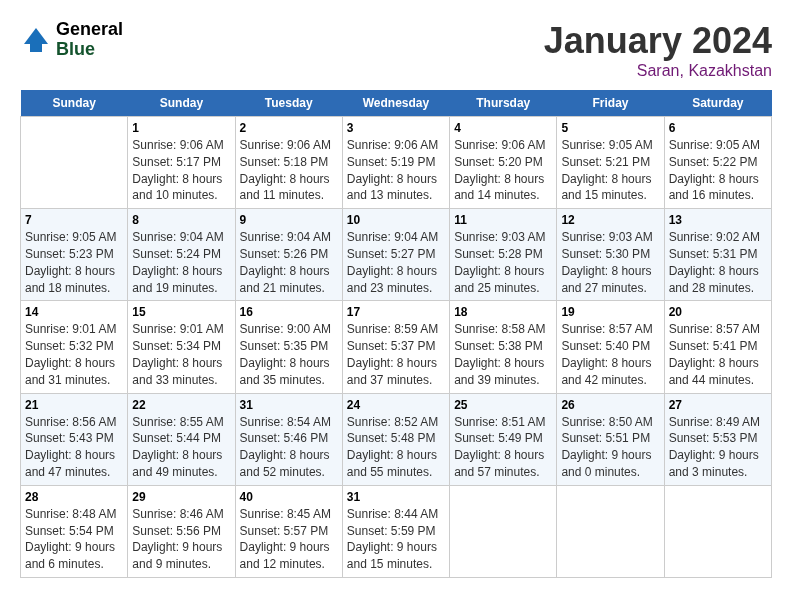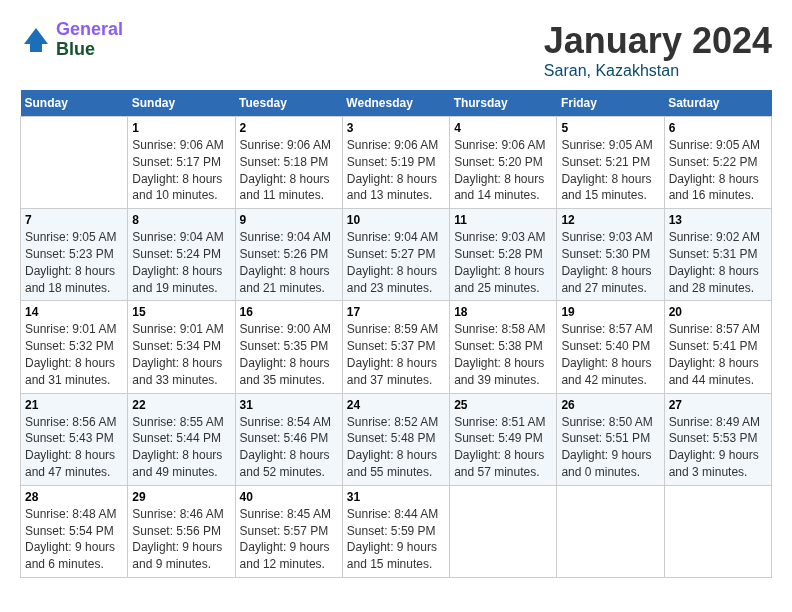--- a/index.html
+++ b/index.html
@@ -20,49 +20,49 @@
       display: flex;
       align-items: center;
     }
     .logo-text {
       display: flex;
       flex-direction: column;
       font-size: 18px;
       font-weight: bold;
       line-height: 1.1;
     }
-    .logo-general { color: #8b5cf6; }
+    .logo-general { color: #000000; }
     .logo-blue { color: #14532d; }
     .logo-icon {
       width: 32px;
       height: 32px;
       margin-right: 4px;
     }
     .title-area {
-      text-align: left;
+      text-align: right;
     }
     .month-title {
       font-size: 36px;
       font-weight: bold;
       color: #333;
     }
     .location-title {
       font-size: 16px;
-      color: #0c4a6e;
+      color: #701a75;
     }
     .calendar-table {
       width: 100%;
       border-collapse: collapse;
       font-size: 11px;
     }
     .calendar-table th {
       background-color: #2d6bb5;
       color: #fff;
       padding: 6px 4px;
-      text-align: left;
+      text-align: center;
       font-size: 12px;
       font-weight: bold;
     }
     .calendar-table td {
       border: 1px solid #ccc;
       vertical-align: top;
       padding: 4px;
       width: 14.28%;
       min-height: 80px;
       background: #fff;

